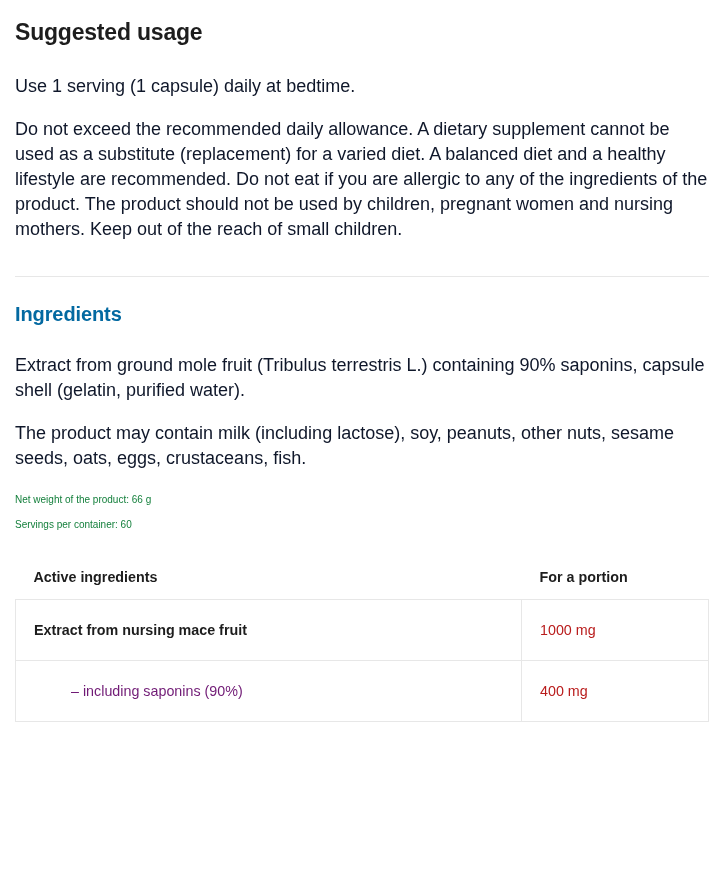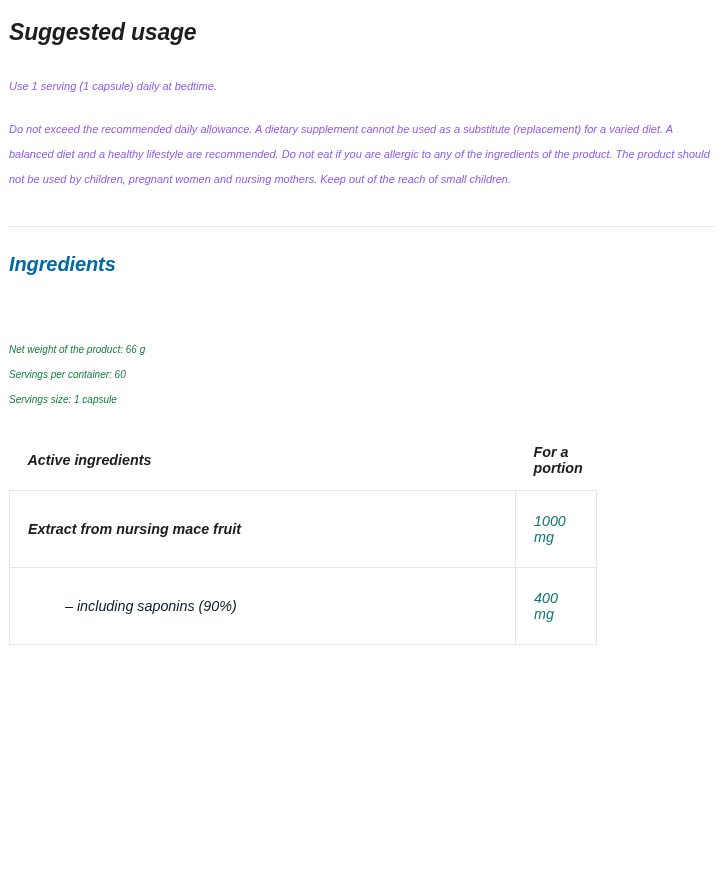--- a/index.html
+++ b/index.html
@@ -10,62 +10,61 @@
   body {
     width: 724px;
     height: 880px;
     font-family: "Liberation Sans", sans-serif;
     color: #2b2b2b;
     -webkit-font-smoothing: antialiased;
   }
   .page {
     width: 724px;
     box-sizing: border-box;
-    padding: 0 9px;
-    font-style: italic;
+    padding: 0 15px;
   }
   h2.section-title {
     font-size: 23px;
     line-height: 1.3;
     font-weight: 700;
     color: #1d1d1d;
     margin: 18px 0 0 0;
     letter-spacing: -0.2px;
   }
   h3.sub-title {
     font-size: 20px;
     line-height: 1.3;
     font-weight: 700;
     color: #0369a1;
     margin: 24px 0 0 0;
     letter-spacing: -0.1px;
   }
   p.body-text {
-    font-size: 11px;
+    font-size: 18px;
     line-height: 25px;
-    color: #8b5cf6;
+    color: #0f172a;
     margin: 0;
   }
   .gap-sm { height: 18px; }
   .gap-md { height: 26px; }
   hr.divider {
     border: none;
     border-top: 1px solid #e7e7e7;
     margin: 34px 0 0 0;
   }
   .facts-lines {
     margin-top: 16px;
   }
   .facts-lines div {
     font-size: 10px;
     line-height: 25px;
     color: #15803d;
   }
   table.nutrition-table {
-    width: 588px;
+    width: 694px;
     border-collapse: collapse;
     margin-top: 22px;
     table-layout: fixed;
   }
   table.nutrition-table th {
     text-align: left;
     font-size: 14.3px;
     font-weight: 700;
     color: #1d1d1d;
     padding: 10px 18px 14px 18px;
@@ -78,25 +77,25 @@
     border: 1px solid #e7e7e7;
     vertical-align: middle;
   }
   table.nutrition-table td.name-cell {
     font-weight: 700;
     color: #1d1d1d;
     width: 470px;
   }
   table.nutrition-table td.name-cell.indented {
     font-weight: 400;
-    color: #0f172a;
+    color: #701a75;
     padding-left: 55px;
   }
   table.nutrition-table td.value-cell {
-    color: #0f766e;
+    color: #b91c1c;
   }
   .col-head-left { width: 470px; }
 </style>
 </head>
 <body>
 
 <div class="page">
 
   <h2 class="section-title">Suggested usage</h2>
 
@@ -108,29 +107,30 @@
 
   <p class="body-text">Do not exceed the recommended daily allowance. A dietary supplement cannot be used as a substitute (replacement) for a varied diet. A balanced diet and a healthy lifestyle are recommended. Do not eat if you are allergic to any of the ingredients of the product. The product should not be used by children, pregnant women and nursing mothers. Keep out of the reach of small children.</p>
 
   <hr class="divider">
 
 
   <h3 class="sub-title">Ingredients</h3>
 
   <div class="gap-md"></div>
 
+  <p class="body-text">Extract from ground mole fruit (Tribulus terrestris L.) containing 90% saponins, capsule shell (gelatin, purified water).</p>
 
   <div class="gap-sm"></div>
 
+  <p class="body-text">The product may contain milk (including lactose), soy, peanuts, other nuts, sesame seeds, oats, eggs, crustaceans, fish.</p>
 
 
   <div class="facts-lines">
     <div>Net weight of the product: 66 g</div>
     <div>Servings per container: 60</div>
-    <div>Servings size: 1 capsule</div>
   </div>
 
   <table class="nutrition-table">
     <thead>
       <tr>
         <th class="col-head-left">Active ingredients</th>
         <th>For a portion</th>
       </tr>
     </thead>
     <tbody>

